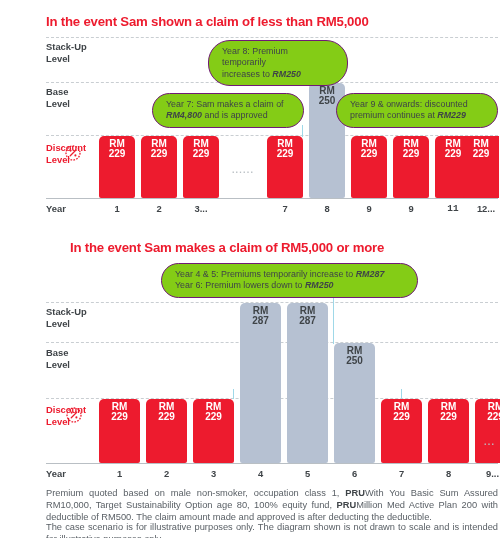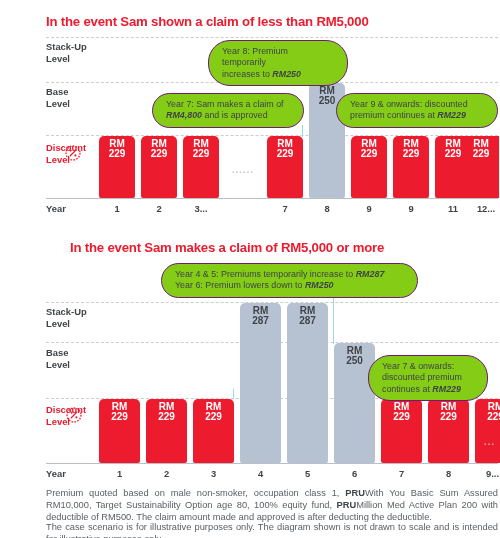--- a/index.html
+++ b/index.html
@@ -198,21 +198,21 @@
   </div>
 
   <div class="axis-name" style="left:46px;top:203px;">Year</div>
   <div class="tick" style="left:99px;top:203px;width:36px;">1</div>
   <div class="tick" style="left:141px;top:203px;width:36px;">2</div>
   <div class="tick" style="left:183px;top:203px;width:36px;">3...</div>
   <div class="tick" style="left:267px;top:203px;width:36px;">7</div>
   <div class="tick" style="left:309px;top:203px;width:36px;">8</div>
   <div class="tick" style="left:351px;top:203px;width:36px;">9</div>
   <div class="tick" style="left:393px;top:203px;width:36px;">9</div>
-  <div class="tick" style="left:435px;top:203px;width:36px;">11</div>
+  <div class="tick" style="left:435px;top:203px;width:36px;font-family:Liberation Mono, monospace;">11</div>
   <div class="tick" style="left:468px;top:203px;width:36px;">12...</div>
 
   <div class="leader" style="left:327px;top:72px;height:12px;"></div>
   <div class="callout" style="left:208px;top:40px;width:140px;">
     <span>Year 8: Premium temporarily<br>increases to <b>RM250</b></span>
   </div>
 
   <div class="leader" style="left:302px;top:125px;height:12px;"></div>
   <div class="callout" style="left:152px;top:93px;width:152px;">
     <span>Year 7: Sam makes a claim of<br><b>RM4,800</b> and is approved</span>
@@ -300,20 +300,17 @@
   <div class="tick" style="left:472px;top:468px;width:41px;">9...</div>
 
   <div class="leader" style="left:333px;top:292px;height:52px;"></div>
   <div class="callout" style="left:161px;top:263px;width:257px;">
     <span>Year 4 &amp; 5: Premiums temporarily increase to <b>RM287</b><br>Year 6: Premium lowers down to <b>RM250</b></span>
   </div>
 
   <div class="leader" style="left:233px;top:389px;height:10px;"></div>
 
   <div class="leader" style="left:401px;top:389px;height:10px;"></div>
-  <div class="callout" style="left:368px;top:355px;width:120px;">
-    <span>Year 7 &amp; onwards:<br>discounted premium<br>continues at <b>RM229</b></span>
-  </div>
 
   <div class="footnote" style="left:46px;top:487px;width:452px;">Premium quoted based on male non-smoker, occupation class 1, <b>PRU</b>With You Basic Sum Assured RM10,000, Target Sustainability Option age 80, 100% equity fund, <b>PRU</b>Million Med Active Plan 200 with deductible of RM500. The claim amount made and approved is after deducting the deductible.</div>
   <div class="footnote" style="left:46px;top:521px;width:452px;">The case scenario is for illustrative purposes only. The diagram shown is not drawn to scale and is intended for illustrative purposes only.</div>
 
 </div>
 
 </body></html>

